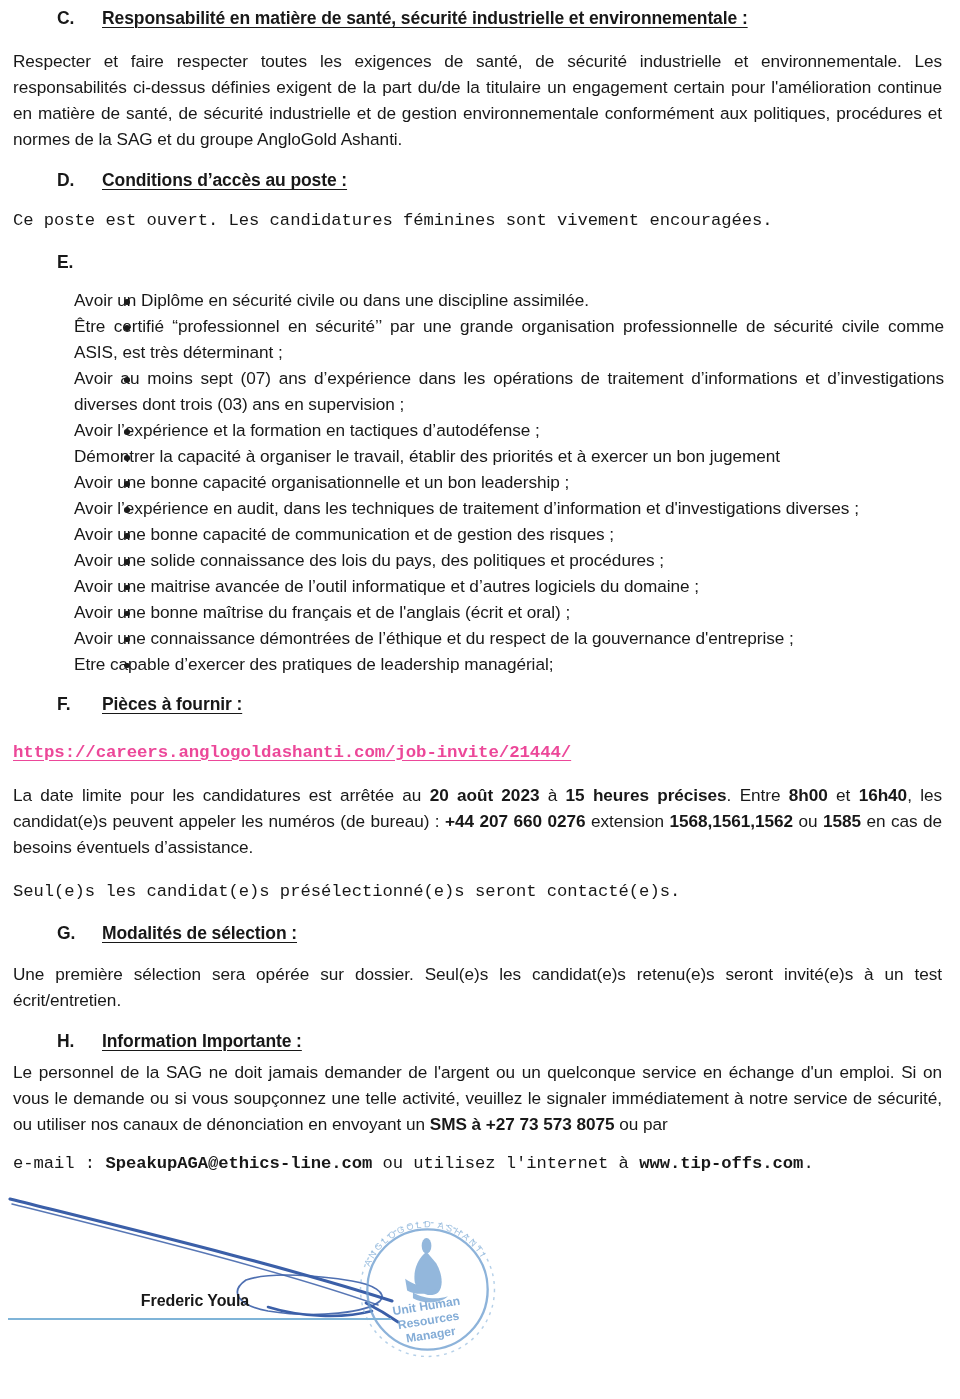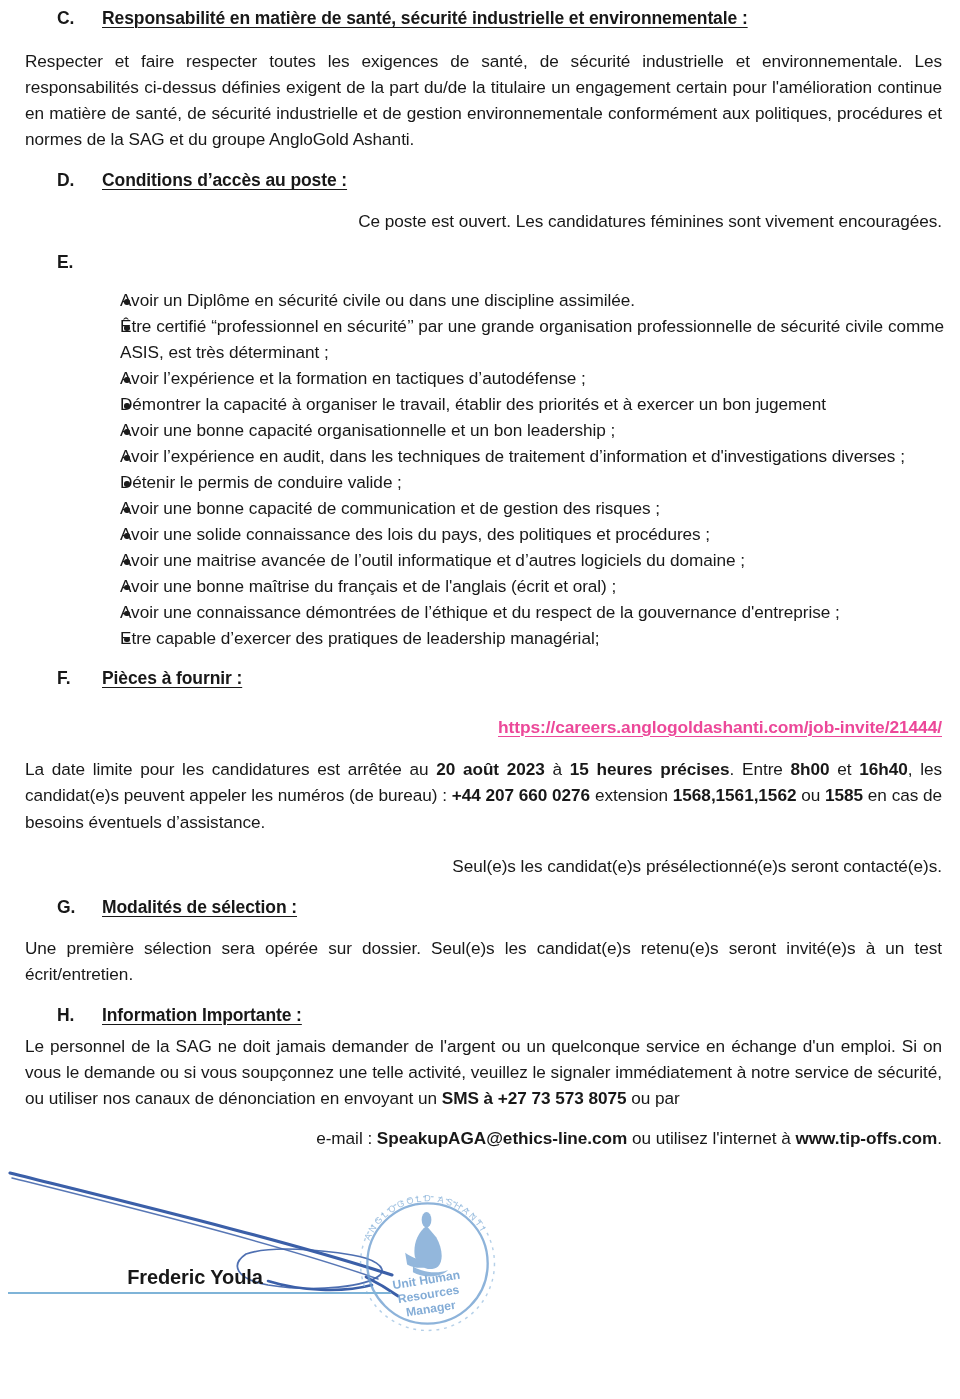--- a/index.html
+++ b/index.html
@@ -44,37 +44,37 @@
   .section-title {
     text-decoration: underline;
     text-underline-offset: 2.5px;
     text-decoration-thickness: 1.4px;
     margin-left: 14px;
   }
 
   
   .para {
     margin: 0;
-    padding: 0 18px 0 25px;
+    padding: 0 18px 0 13px;
     font-size: 17.2px;
     line-height: 1.52;
     text-align: justify;
     letter-spacing: -0.05px;
   }
-  .para.nojust { text-align: right; }
+  .para.nojust { text-align: left; font-family: Liberation Mono, monospace; }
 
   
   ul.bullets {
     list-style: none;
     margin: 0;
     padding: 0 14px 0 0;
   }
   ul.bullets li {
     position: relative;
-    padding-left: 120px;
+    padding-left: 74px;
     padding-right: 2px;
     margin: 0;
     font-size: 17.2px;
     line-height: 1.51;
     text-align: justify;
     letter-spacing: -0.05px;
   }
   ul.bullets li.nojust { text-align: left; }
   ul.bullets li::before {
     content: "";
@@ -129,21 +129,21 @@
     height: 165px;
     pointer-events: none;
     opacity: 0.93;
   }
   .sig-name {
     position: absolute;
     left: 0;
     top: 107px;
     width: 390px;
     text-align: center;
-    font-size: 20px;
+    font-size: 16px;
     font-weight: bold;
     letter-spacing: -0.1px;
   }
   .sig-rule {
     position: absolute;
     left: 8px;
     top: 133px;
     width: 383px;
     height: 1.6px;
     background: #7fb4d8;
@@ -171,25 +171,25 @@
   <p class="para nojust">Ce poste est ouvert. Les candidatures féminines sont vivement encouragées.</p>
 
   <div class="sp18"></div>
   <div class="section-head">
     <span class="section-letter">E.</span>
   </div>
   <div class="sp14"></div>
   <ul class="bullets">
     <li class="nojust">Avoir un Diplôme en sécurité civile ou dans une discipline assimilée.</li>
     <li>Être certifié “professionnel en sécurité’’ par une grande organisation professionnelle de sécurité civile comme ASIS, est très déterminant ;</li>
+    <li>Avoir au moins sept (07) ans d’expérience dans les opérations de traitement d’informations et d’investigations diverses dont trois (03) ans en supervision ;</li>
     <li class="nojust">Avoir l’expérience et la formation en tactiques d’autodéfense ;</li>
     <li class="nojust">Démontrer la capacité à organiser le travail, établir des priorités et à exercer un bon jugement</li>
     <li class="nojust">Avoir une bonne capacité organisationnelle et un bon leadership ;</li>
     <li>Avoir l’expérience en audit, dans les techniques de traitement d’information et d'investigations diverses ;</li>
-    <li class="nojust">Détenir le permis de conduire valide ;</li>
     <li class="nojust">Avoir une bonne capacité de communication et de gestion des risques ;</li>
     <li class="nojust">Avoir une solide connaissance des lois du pays, des politiques et procédures ;</li>
     <li class="nojust">Avoir une maitrise avancée de l’outil informatique et d’autres logiciels du domaine ;</li>
     <li class="nojust">Avoir une bonne maîtrise du français et de l'anglais (écrit et oral) ;</li>
     <li class="nojust">Avoir une connaissance démontrées de l’éthique et du respect de la gouvernance d'entreprise ;</li>
     <li class="nojust">Etre capable d’exercer des pratiques de leadership managérial;</li>
   </ul>
 
   <div class="sp16"></div>
   <div class="section-head">

